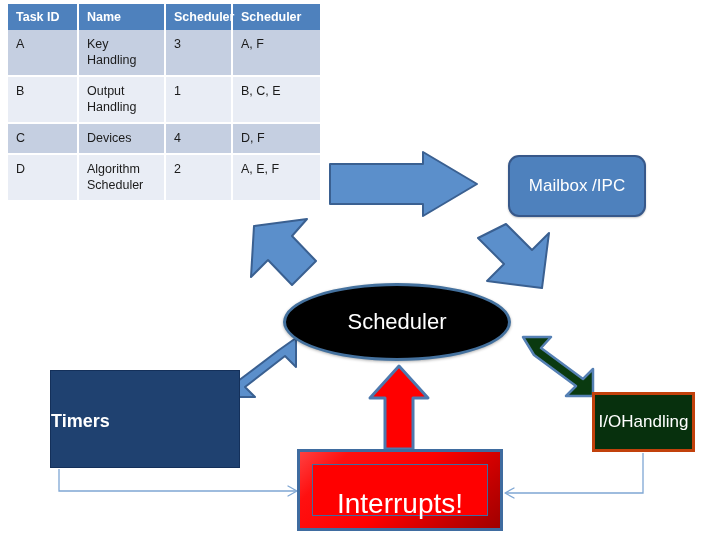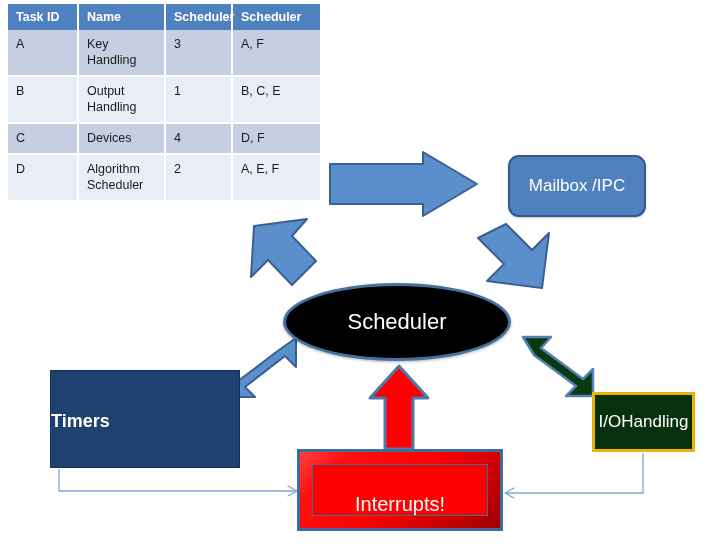--- a/index.html
+++ b/index.html
@@ -121,21 +121,21 @@
   }
   #timers-node .tline { white-space: nowrap; }
 
   
   #io-node {
     left: 592px;
     top: 392px;
     width: 103px;
     height: 60px;
     background: #07300D;
-    border: 3px solid #eab308;
+    border: 3px solid #c2410c;
     font-size: 17px;
     line-height: 1.22;
   }
 
   
   #interrupts-node {
     left: 297px;
     top: 449px;
     width: 206px;
     height: 82px;
@@ -148,21 +148,21 @@
   #interrupts-node .bevel-inner {
     position: absolute;
     left: 12px; top: 12px; right: 12px; bottom: 12px;
     background: #FF0000;
     border: 1.5px solid #3F6CA0;
     box-sizing: border-box;
   }
   #interrupts-node .ilabel {
     position: relative;
     z-index: 2;
-    font-size: 20px;
+    font-size: 28px;
     color: #ffffff;
     margin-top: 28px;
   }
 
   
   #arrow-layer {
     position: absolute;
     left: 0; top: 0;
     width: 708px;
     height: 547px;

